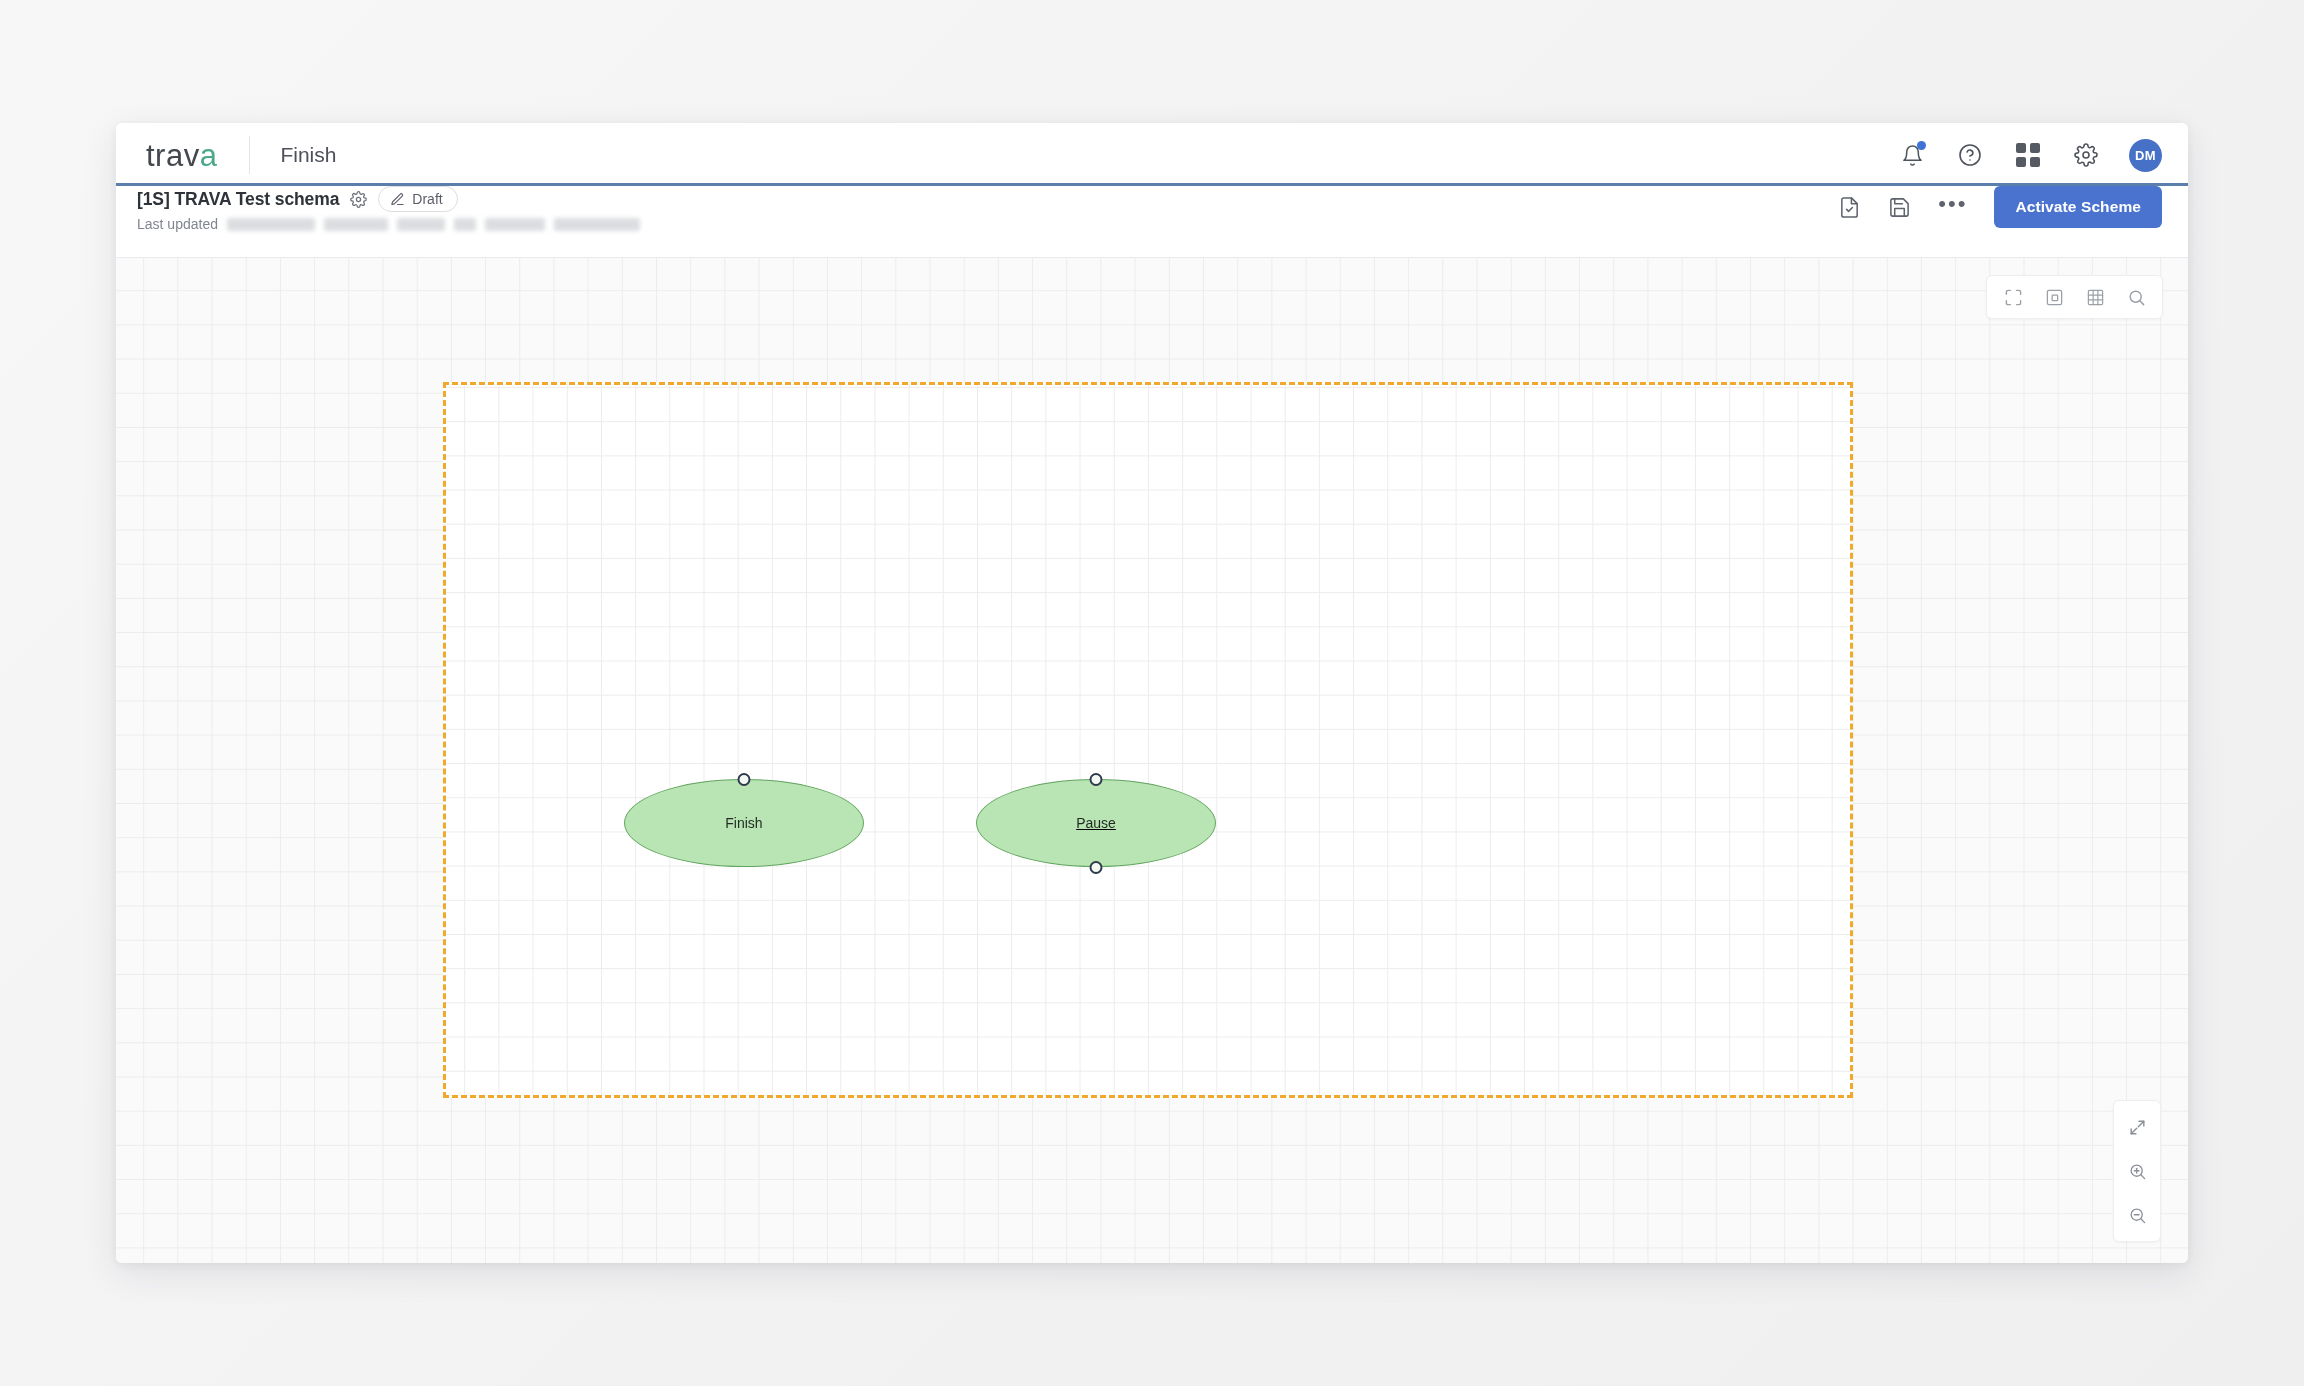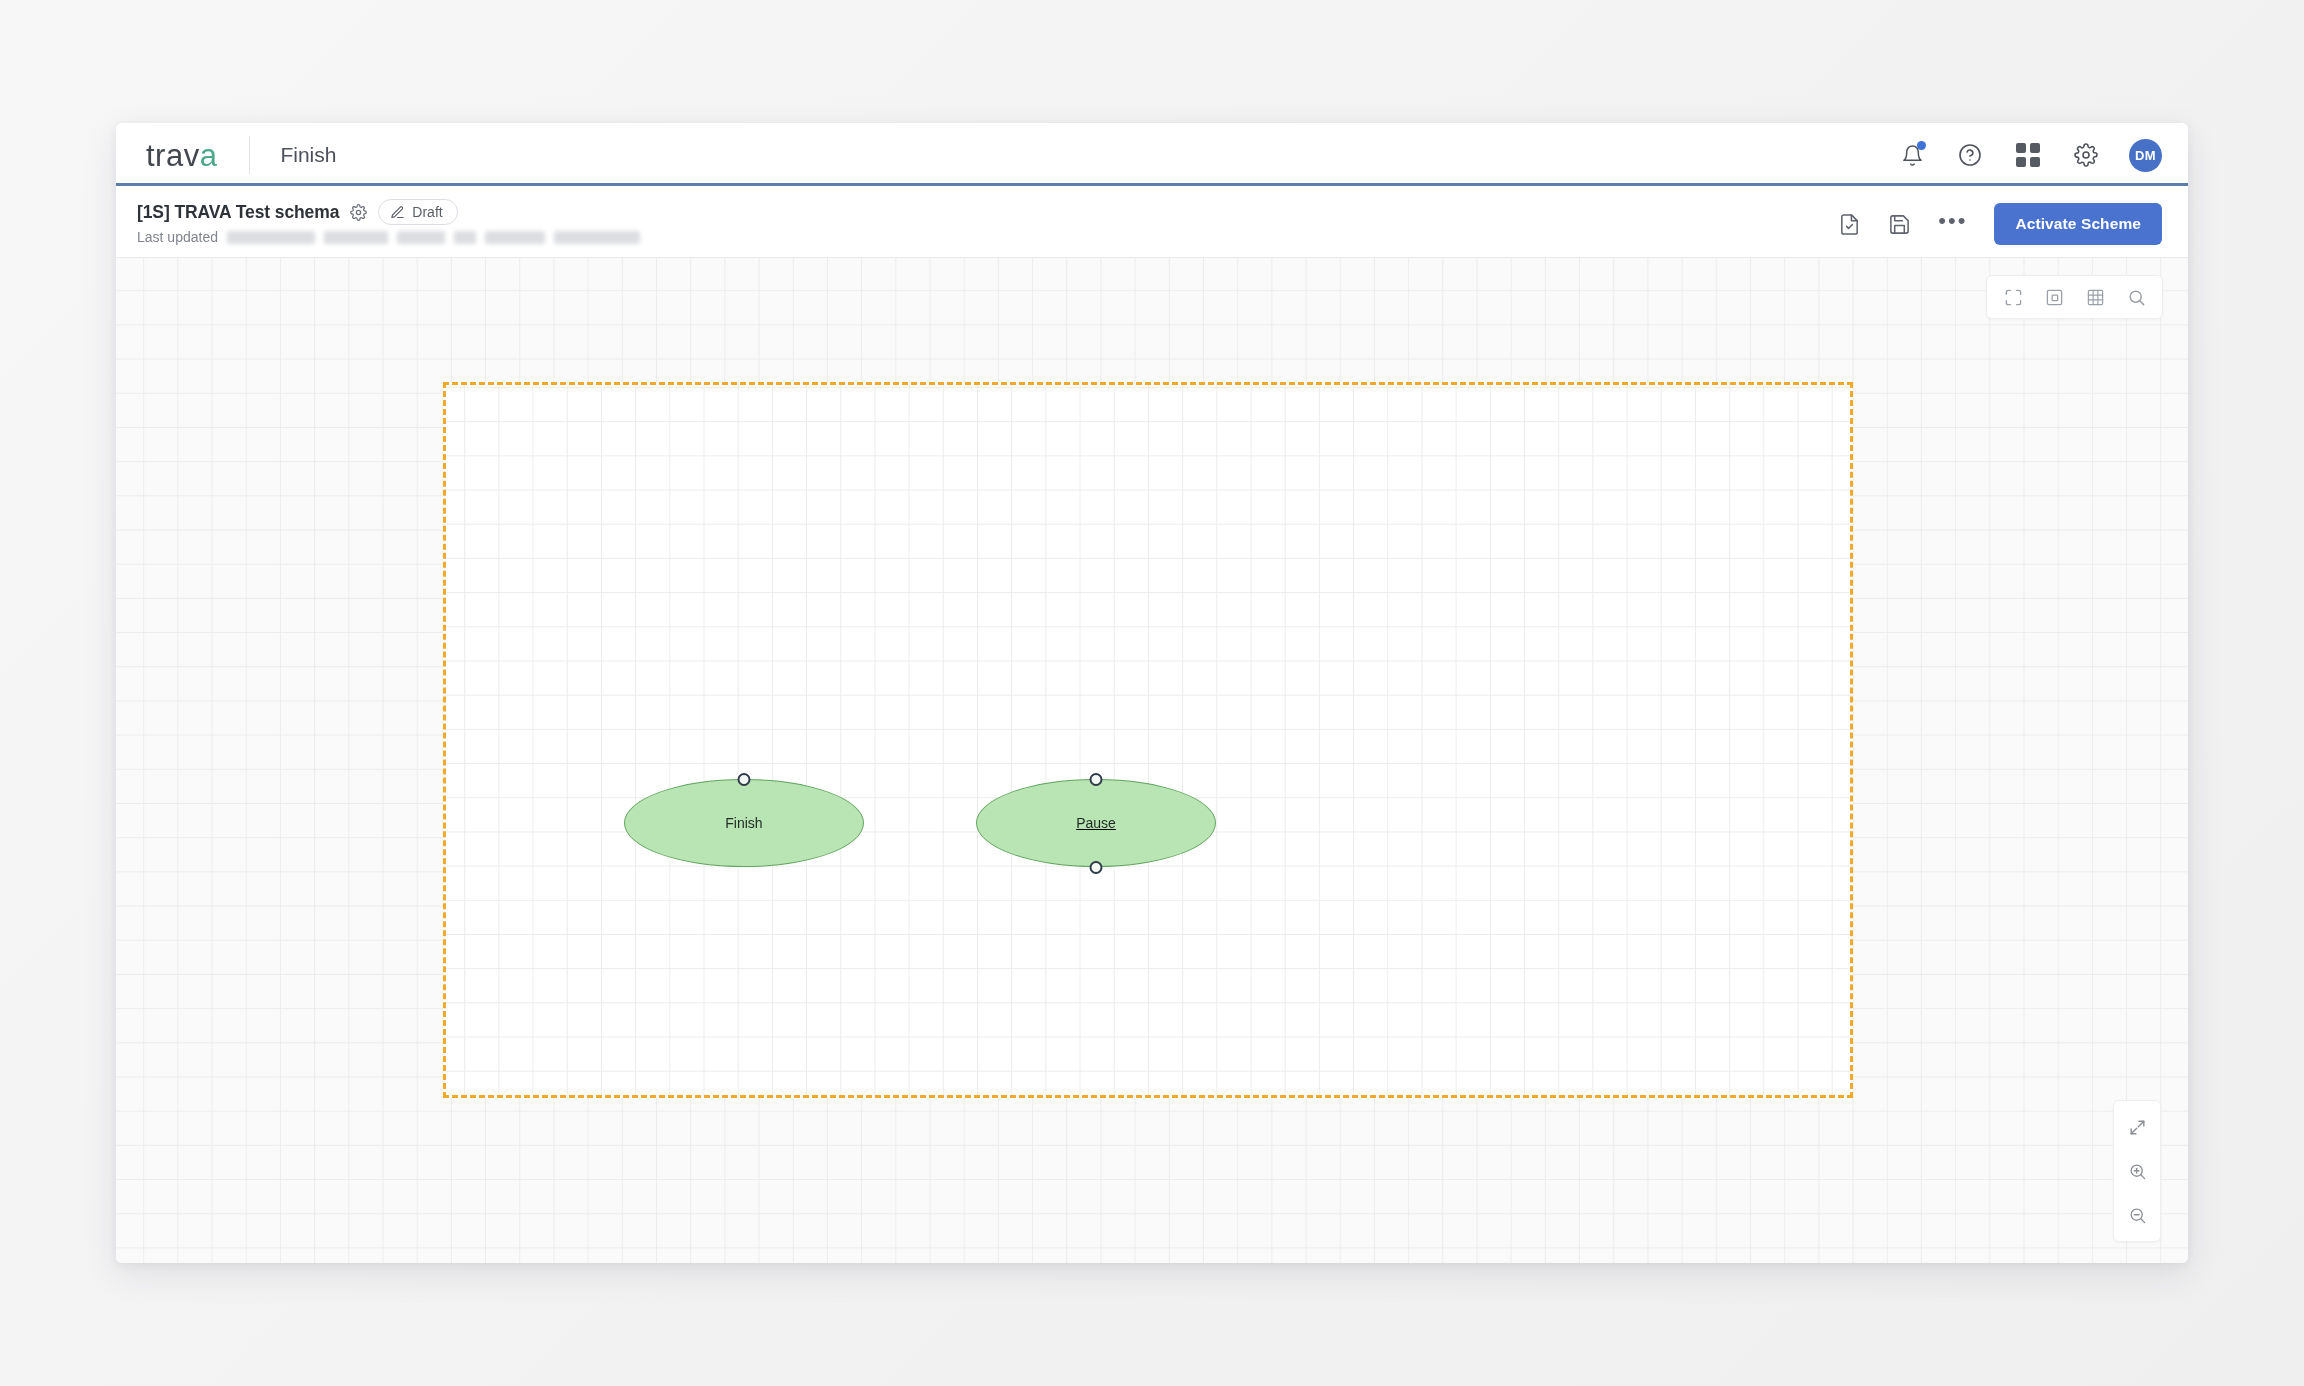--- a/index.html
+++ b/index.html
@@ -98,21 +98,21 @@
     letter-spacing: .3px;
     cursor: pointer;
   }
 
   
   .scheme-header {
     height: 72px;
     flex: 0 0 72px;
     background: #ffffff;
     display: flex;
-    align-items: flex-end;
+    align-items: flex-start;
     padding: 0 26px 12px 21px;
     border-bottom: 1px solid #e9eaed;
   }
   .scheme-left { display: flex; flex-direction: column; gap: 4px; }
   .scheme-title-row { display: flex; align-items: center; gap: 11px; }
   .scheme-title {
     font-size: 17.5px;
     font-weight: 700;
     color: #2e3239;
     letter-spacing: -.1px;

